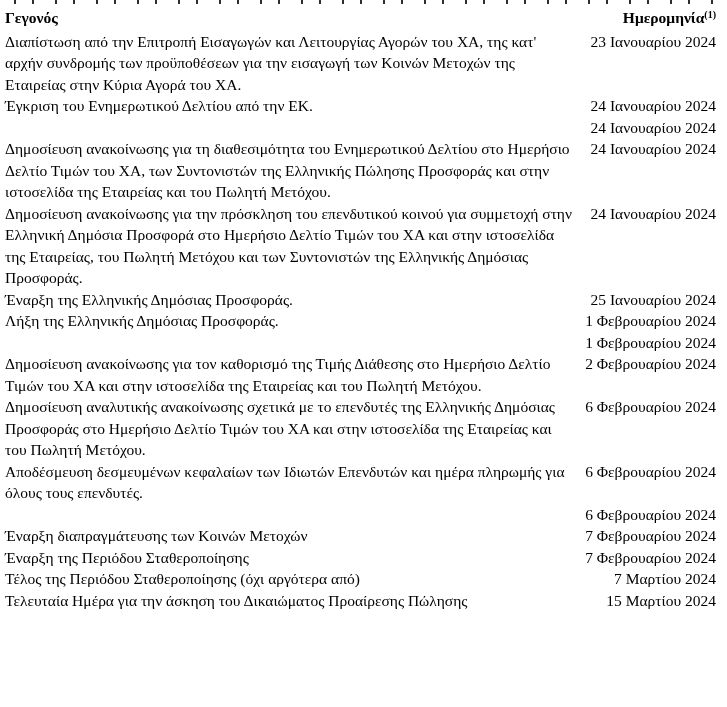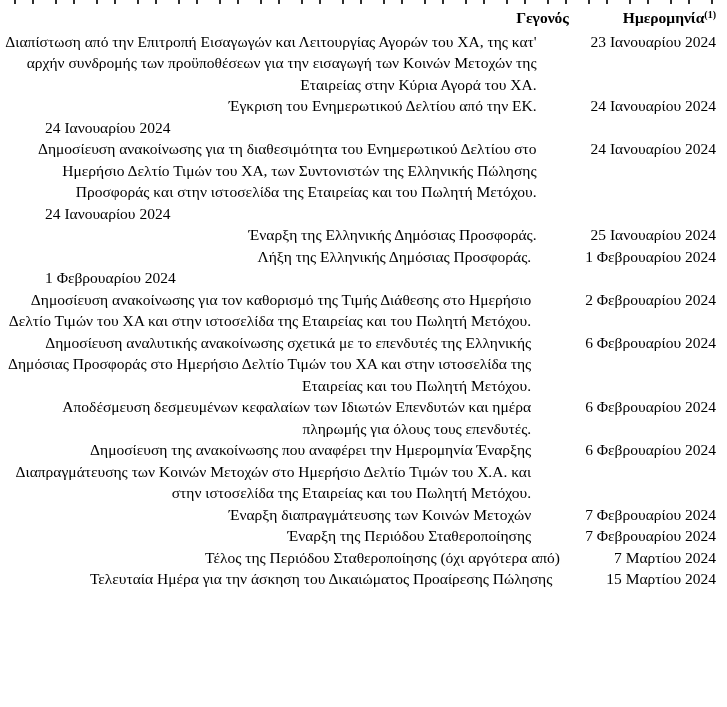--- a/index.html
+++ b/index.html
@@ -44,27 +44,26 @@
     margin-top: 1px;
   }
   .row {
     display: flex;
     align-items: flex-start;
   }
   .cell-event {
     width: 588px;
     box-sizing: border-box;
     padding-right: 14px;
-    text-align: right;
   }
   .cell-date {
     flex: 1;
+    text-align: right;
     white-space: nowrap;
     padding-right: 11px;
-    margin-left: 40px;
   }
   .header .cell-event,
   .header .cell-date {
     font-weight: bold;
   }
   .fnsup {
     font-weight: bold;
     font-size: 10px;
     position: relative;
     top: -5px;
@@ -101,20 +100,21 @@
   <div class="row">
     <div class="cell-date">24 Ιανουαρίου 2024</div>
   </div>
 
   <div class="row">
     <div class="cell-event">Δημοσίευση ανακοίνωσης για τη διαθεσιμότητα του Ενημερωτικού Δελτίου στο Ημερήσιο Δελτίο Τιμών του ΧΑ, των Συντονιστών της Ελληνικής Πώλησης Προσφοράς και στην ιστοσελίδα της Εταιρείας και του Πωλητή Μετόχου.</div>
     <div class="cell-date">24 Ιανουαρίου 2024</div>
   </div>
 
   <div class="row">
+    <div class="cell-event">Δημοσίευση ανακοίνωσης για την πρόσκληση του επενδυτικού κοινού για συμμετοχή στην Ελληνική Δημόσια Προσφορά στο Ημερήσιο Δελτίο Τιμών του ΧΑ και στην ιστοσελίδα της Εταιρείας, του Πωλητή Μετόχου και των Συντονιστών της Ελληνικής Δημόσιας Προσφοράς.</div>
     <div class="cell-date">24 Ιανουαρίου 2024</div>
   </div>
 
   <div class="row">
     <div class="cell-event">Έναρξη της Ελληνικής Δημόσιας Προσφοράς.</div>
     <div class="cell-date">25 Ιανουαρίου 2024</div>
   </div>
 
   <div class="row">
     <div class="cell-event">Λήξη της Ελληνικής Δημόσιας Προσφοράς.</div>
@@ -134,21 +134,20 @@
     <div class="cell-event">Δημοσίευση αναλυτικής ανακοίνωσης σχετικά με το επενδυτές της Ελληνικής Δημόσιας Προσφοράς στο Ημερήσιο Δελτίο Τιμών του ΧΑ και στην ιστοσελίδα της Εταιρείας και του Πωλητή Μετόχου.</div>
     <div class="cell-date">6 Φεβρουαρίου 2024</div>
   </div>
 
   <div class="row">
     <div class="cell-event">Αποδέσμευση δεσμευμένων κεφαλαίων των Ιδιωτών Επενδυτών και ημέρα πληρωμής για όλους τους επενδυτές.</div>
     <div class="cell-date">6 Φεβρουαρίου 2024</div>
   </div>
 
   <div class="row">
-    <div class="cell-event">Δημοσίευση της ανακοίνωσης που αναφέρει την Ημερομηνία Έναρξης Διαπραγμάτευσης των Κοινών Μετοχών στο Ημερήσιο Δελτίο Τιμών του Χ.Α. και στην ιστοσελίδα της Εταιρείας και του Πωλητή Μετόχου.</div>
     <div class="cell-date">6 Φεβρουαρίου 2024</div>
   </div>
 
   <div class="row">
     <div class="cell-event">Έναρξη διαπραγμάτευσης των Κοινών Μετοχών</div>
     <div class="cell-date">7 Φεβρουαρίου 2024</div>
   </div>
 
   <div class="row">
     <div class="cell-event">Έναρξη της Περιόδου Σταθεροποίησης</div>

